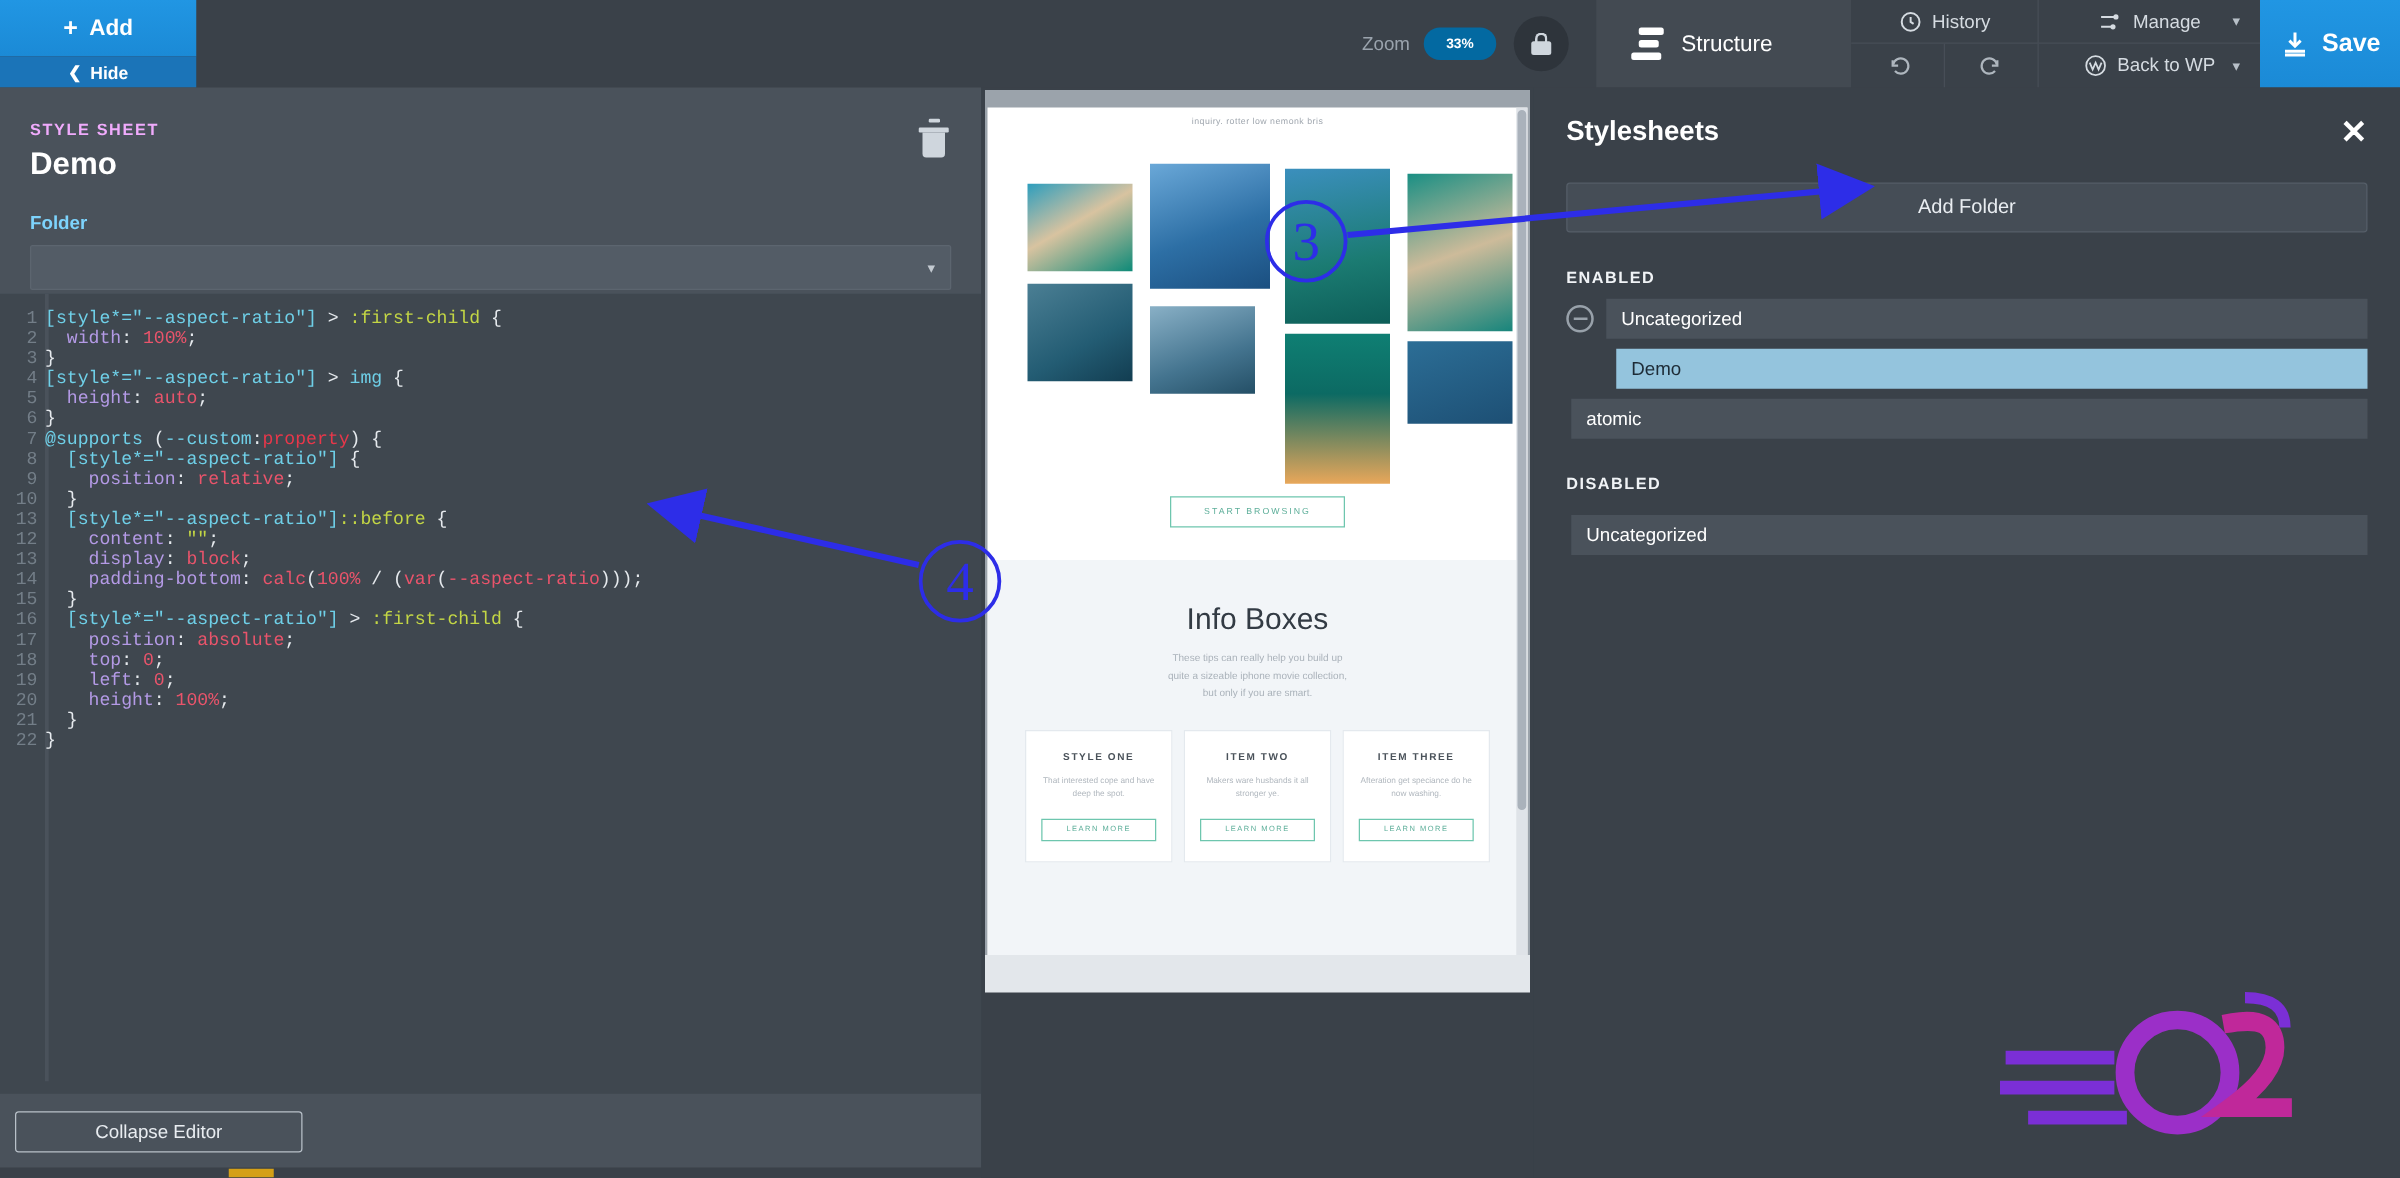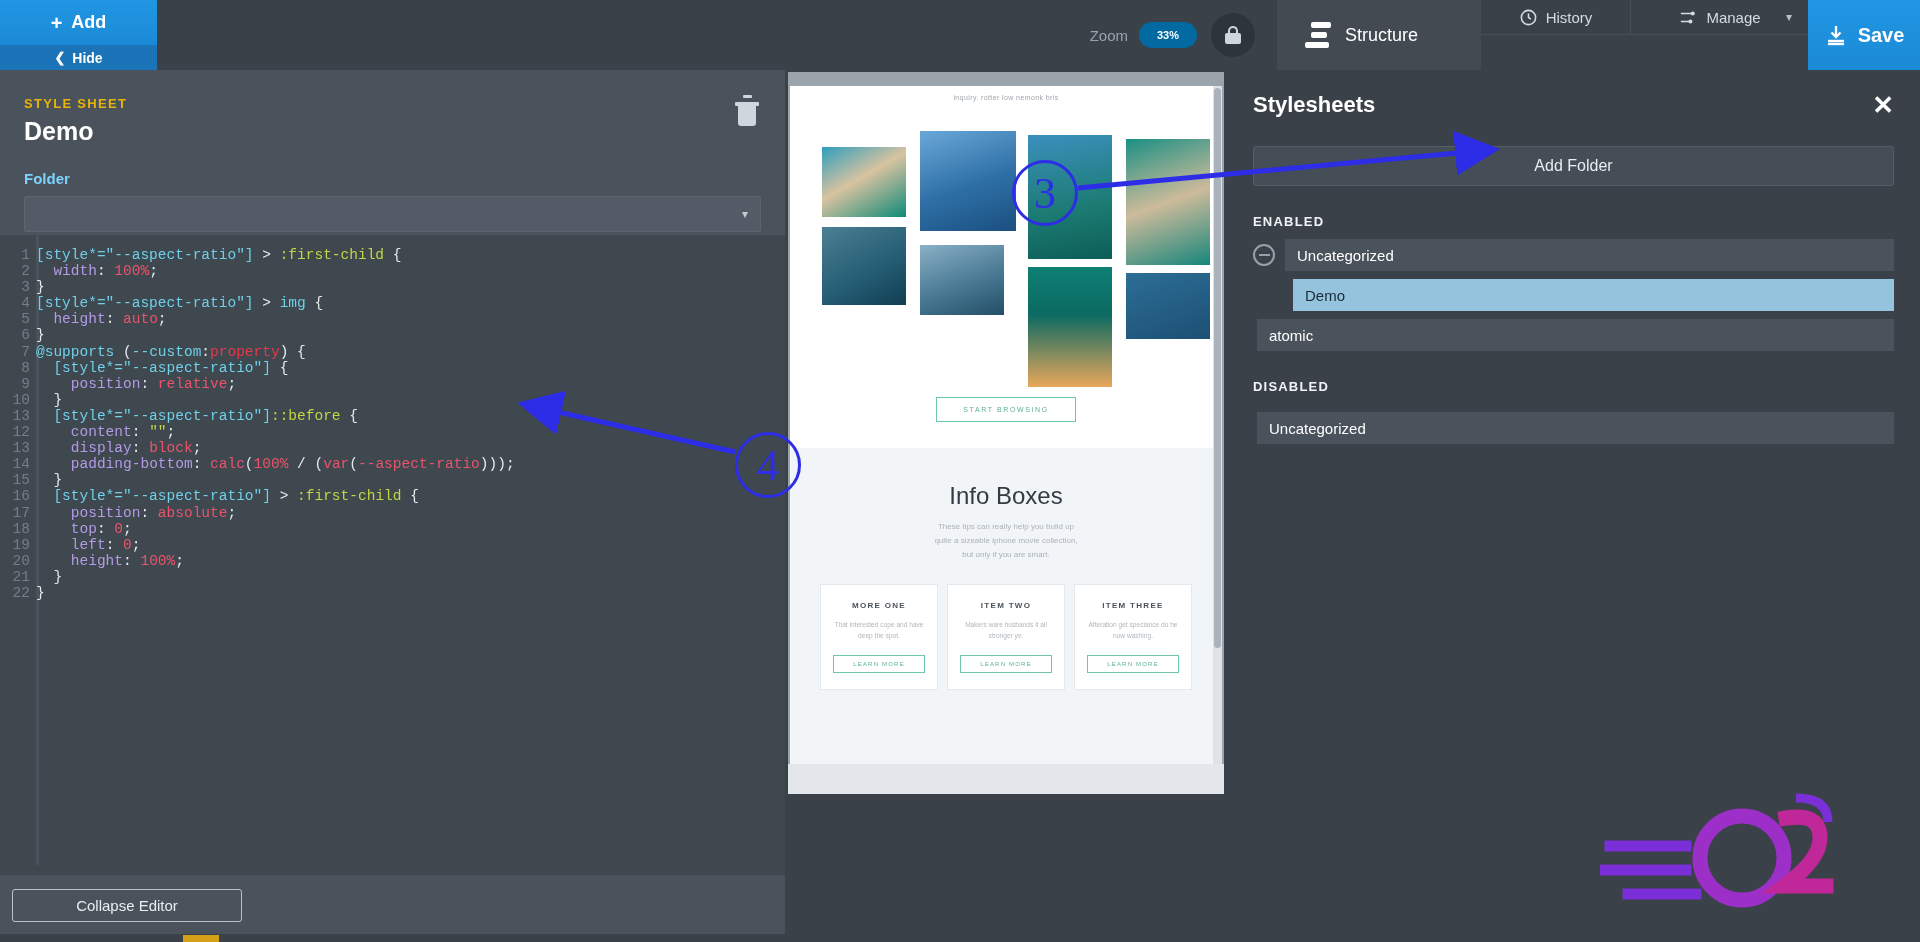--- a/index.html
+++ b/index.html
@@ -63,21 +63,21 @@
     display: flex; align-items: center; gap: 14px; padding-left: 28px;
     cursor: pointer;
   }
   .struct-ico { width: 26px; height: 26px; display: flex; flex-direction: column; justify-content: space-between; }
   .struct-ico i { display: block; height: 6px; background: #fff; border-radius: 2px; }
   .struct-ico i:nth-child(1) { width: 20px; margin-left: 6px; }
   .struct-ico i:nth-child(2) { width: 16px; margin-left: 6px; }
   .struct-ico i:nth-child(3) { width: 24px; margin-left: 0px; }
   .structure-block span { color: #fff; font-size: 18px; }
 
-  .right-tools { width: 327px; height: 70px; flex: none; display: flex; flex-direction: row; background: #3a4149; }
+  .right-tools { width: 327px; height: 70px; flex: none; display: flex; flex-direction: column; background: #3a4149; }
   .rt-row { height: 35px; display: flex; }
   .rt-cell {
     display: flex; align-items: center; justify-content: center; gap: 8px;
     color: #d5dbe1; font-size: 15px; cursor: pointer;
     border-right: 1px solid #474e57; border-bottom: 1px solid #474e57;
   }
   .rt-history { width: 150px; }
   .rt-manage  { width: 177px; position: relative; border-right: none; }
   .rt-undo    { width: 75px; }
   .rt-redo    { width: 75px; }
@@ -93,21 +93,21 @@
     display: flex; align-items: center; justify-content: center; gap: 10px;
     cursor: pointer;
   }
 
   
   .left-panel {
     position: absolute; top: 70px; left: 0; width: 785px; height: 872px;
     background: #4a525b;
   }
   .lp-head { padding: 26px 24px 0 24px; position: relative; }
-  .lp-kicker { color: #eab308; font-size: 13px; letter-spacing: 1.3px; font-weight: bold; }
+  .lp-kicker { color: #f0abfc; font-size: 13px; letter-spacing: 1.3px; font-weight: bold; }
   .lp-title { color: #fff; font-size: 25px; font-weight: bold; margin-top: 6px; }
   .trash {
     position: absolute; right: 26px; top: 32px; width: 24px; height: 26px; cursor: pointer;
   }
   .trash .lid { width: 24px; height: 4px; background: #cfd6dd; border-radius: 1px; }
   .trash .handle { width: 9px; height: 3px; background: #cfd6dd; margin: -7px auto 4px auto; border-radius: 1px; }
   .trash .can { width: 18px; height: 20px; margin: 0 auto; background: #cfd6dd; border-radius: 0 0 3px 3px; }
 
   .lp-folder-label { color: #7dd3fc; font-size: 15px; font-weight: bold; padding: 24px 24px 9px 24px; }
   .lp-select {
@@ -439,21 +439,21 @@
 
       <div class="infosec">
         <div class="info-title">Info Boxes</div>
         <div class="info-sub" id="infosub">
             <div>These tips can really help you build up</div>
             <div>quite a sizeable iphone movie collection,</div>
             <div>but only if you are smart.</div>
           </div>
         <div class="cards" id="cards">
             <div class="card">
-              <div class="card-t">MORE ONE</div>
+              <div class="card-t">STYLE ONE</div>
               <div class="card-d">That interested cope and have deep the spot.</div>
               <div class="card-b">LEARN MORE</div>
             </div>
             <div class="card">
               <div class="card-t">ITEM TWO</div>
               <div class="card-d">Makers ware husbands it all stronger ye.</div>
               <div class="card-b">LEARN MORE</div>
             </div>
             <div class="card">
               <div class="card-t">ITEM THREE</div>

